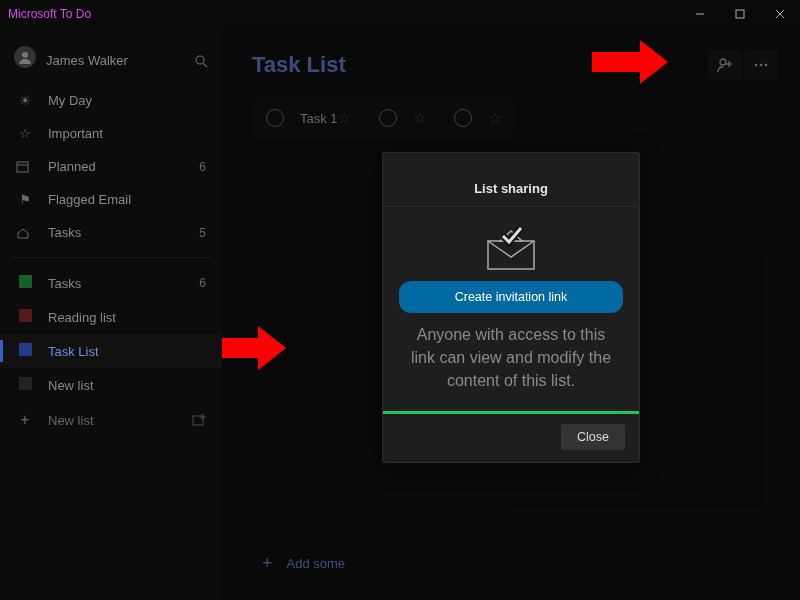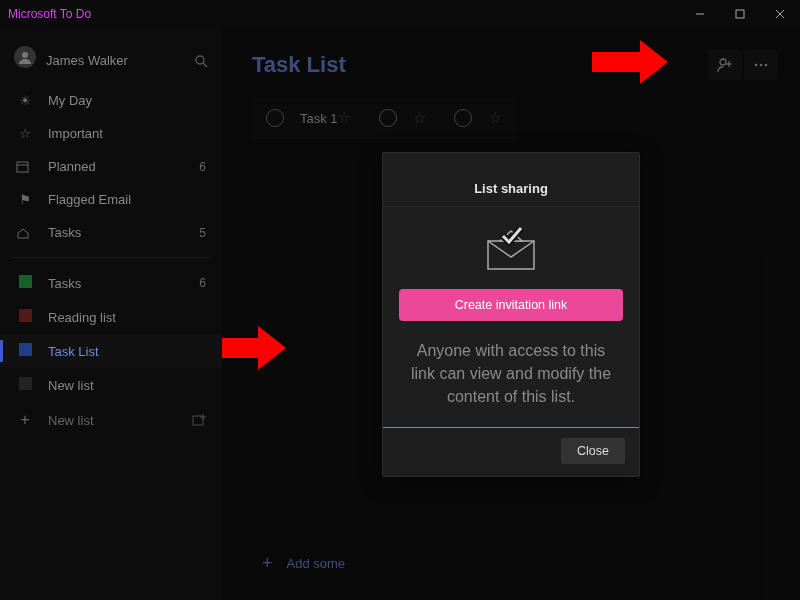--- a/index.html
+++ b/index.html
@@ -56,25 +56,25 @@
   
   .overlay { position:absolute; left:0; top:0; right:0; bottom:0; background:rgba(0,0,0,.45); display:flex; align-items:flex-start; justify-content:center; }
   .dialog {
     margin-top:124px; width:256px; background:#1e1e1e; border:1px solid #2c2c2c;
     box-shadow:0 4px 20px rgba(0,0,0,.6); border-radius:2px; padding-bottom:12px;
   }
   .dialog .title { text-align:center; font-weight:600; color:#e4e4e4; padding:28px 0 10px; font-size:13px; border-bottom:1px solid #2a2a2a; }
   .dialog .illus { display:flex; justify-content:center; padding:18px 0 10px; }
   .dialog .desc { text-align:center; color:#b8b8b8; font-size:12px; padding: 6px 24px 14px; line-height:1.5; }
   .primary-btn {
-    display:block; margin: 8px 16px; padding:9px 0; text-align:center; background:#ec4899;
-    color:#fff; font-size:12.5px; border:none; width:calc(100% - 32px); cursor:pointer; border-radius:4px;
+    display:block; margin: 0 16px; padding:9px 0; text-align:center; background:#0369a1;
+    color:#fff; font-size:12.5px; border:none; width:calc(100% - 32px); cursor:pointer; border-radius:12px;
   }
   .dialog .note { text-align:center; color:#8a8a8a; font-size:16px; padding:10px 24px 14px; line-height:1.45; }
-  .dialog .footer { display:flex; justify-content:flex-end; padding: 0 14px; border-top:1px solid #22c55e; padding-top:10px; margin-top:4px;}
+  .dialog .footer { display:flex; justify-content:flex-end; padding: 0 14px; border-top:3px solid #22c55e; padding-top:10px; margin-top:4px;}
   .close-btn { background:#333; color:#ddd; padding:6px 16px; font-size:12.5px; border:none; cursor:pointer; border-radius:2px; }
   
   .arrow { position:absolute; pointer-events:none; }
   .arrow .shaft { position:absolute; background:#ff0000; }
   .arrow .head {
     position:absolute; width:0; height:0;
     border-top:22px solid transparent; border-bottom:22px solid transparent;
     border-left:28px solid #ff0000;
   }
   svg { display:block; }

